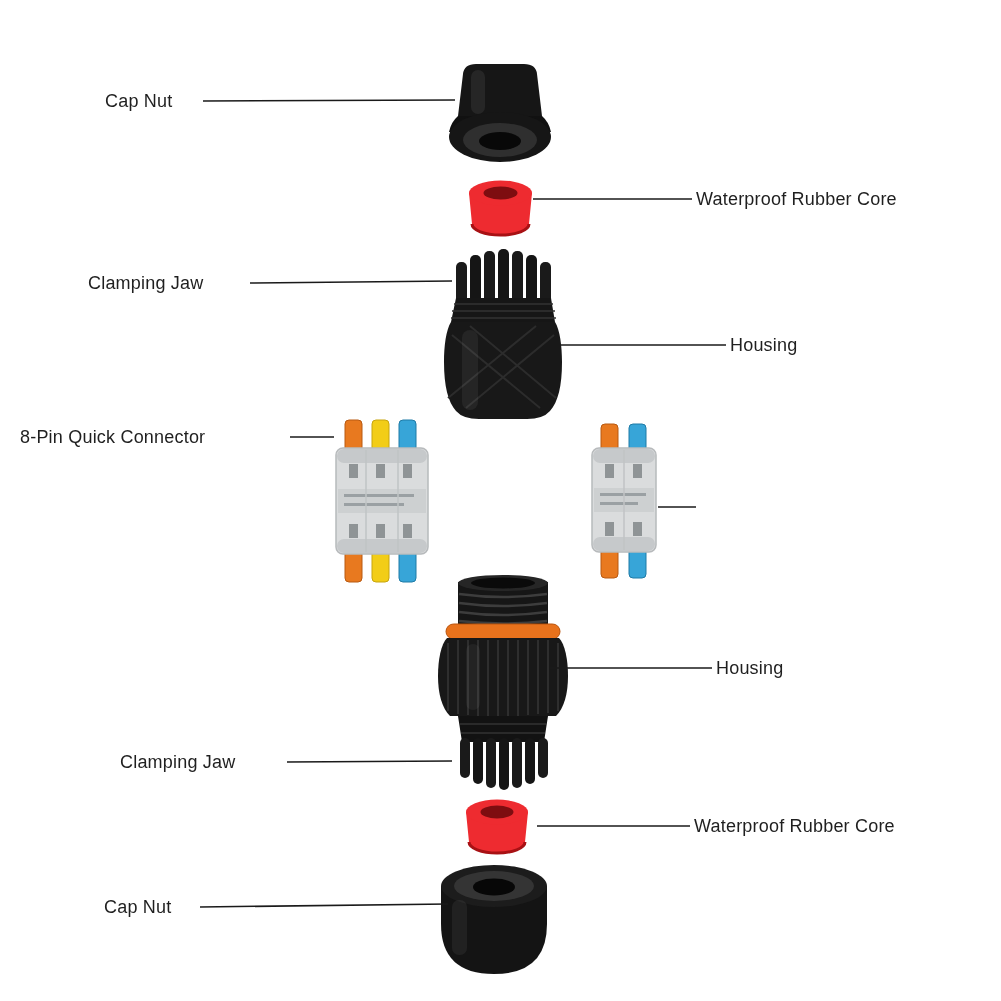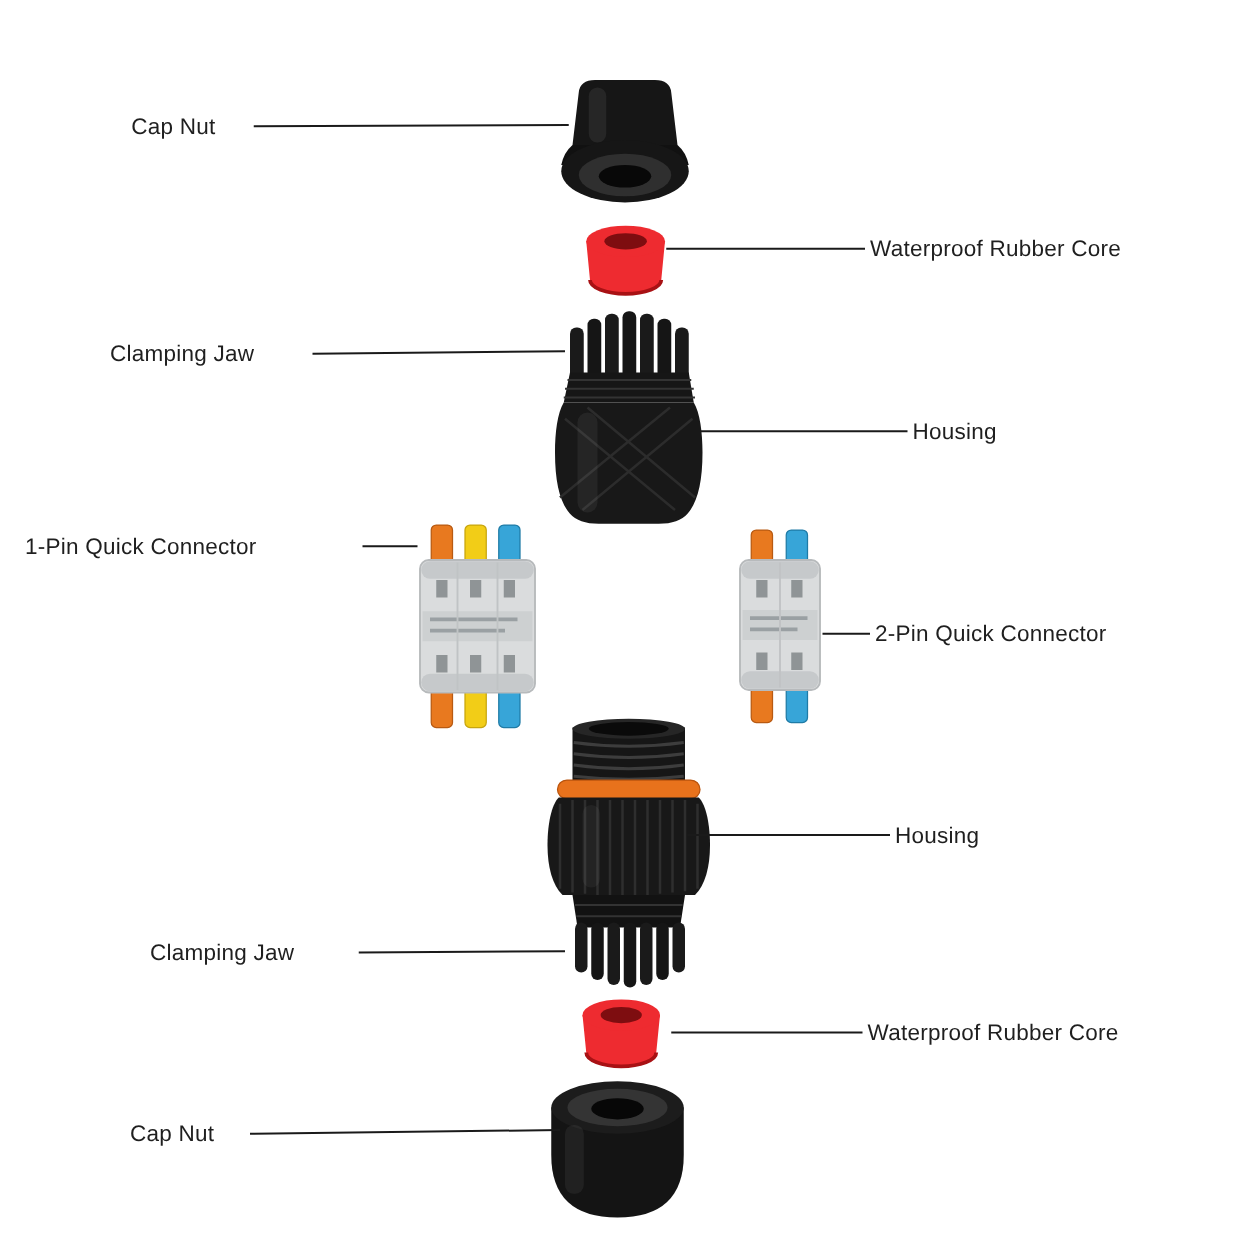--- a/index.html
+++ b/index.html
@@ -147,19 +147,18 @@
     <line class="leader" x1="550" y1="668" x2="712" y2="668"></line>
     <line class="leader" x1="287" y1="762" x2="452" y2="761"></line>
     <line class="leader" x1="537" y1="826" x2="690" y2="826"></line>
     <line class="leader" x1="200" y1="907" x2="448" y2="904"></line>
   </svg>
 
   <div class="label" style="left:105px;top:85px">Cap Nut</div>
   <div class="label" style="left:696px;top:183px">Waterproof Rubber Core</div>
   <div class="label" style="left:88px;top:267px">Clamping Jaw</div>
   <div class="label" style="left:730px;top:329px">Housing</div>
-  <div class="label" style="left:20px;top:421px">1-Pin Quick Connector</div>
-  <div class="label" style="left:700px;top:491px">2-Pin Quick Connector</div>
+  <div class="label" style="left:20px;top:421px">8-Pin Quick Connector</div>
   <div class="label" style="left:716px;top:652px">Housing</div>
   <div class="label" style="left:120px;top:746px">Clamping Jaw</div>
   <div class="label" style="left:694px;top:810px">Waterproof Rubber Core</div>
   <div class="label" style="left:104px;top:891px">Cap Nut</div>
 </div>
 
 </body></html>

